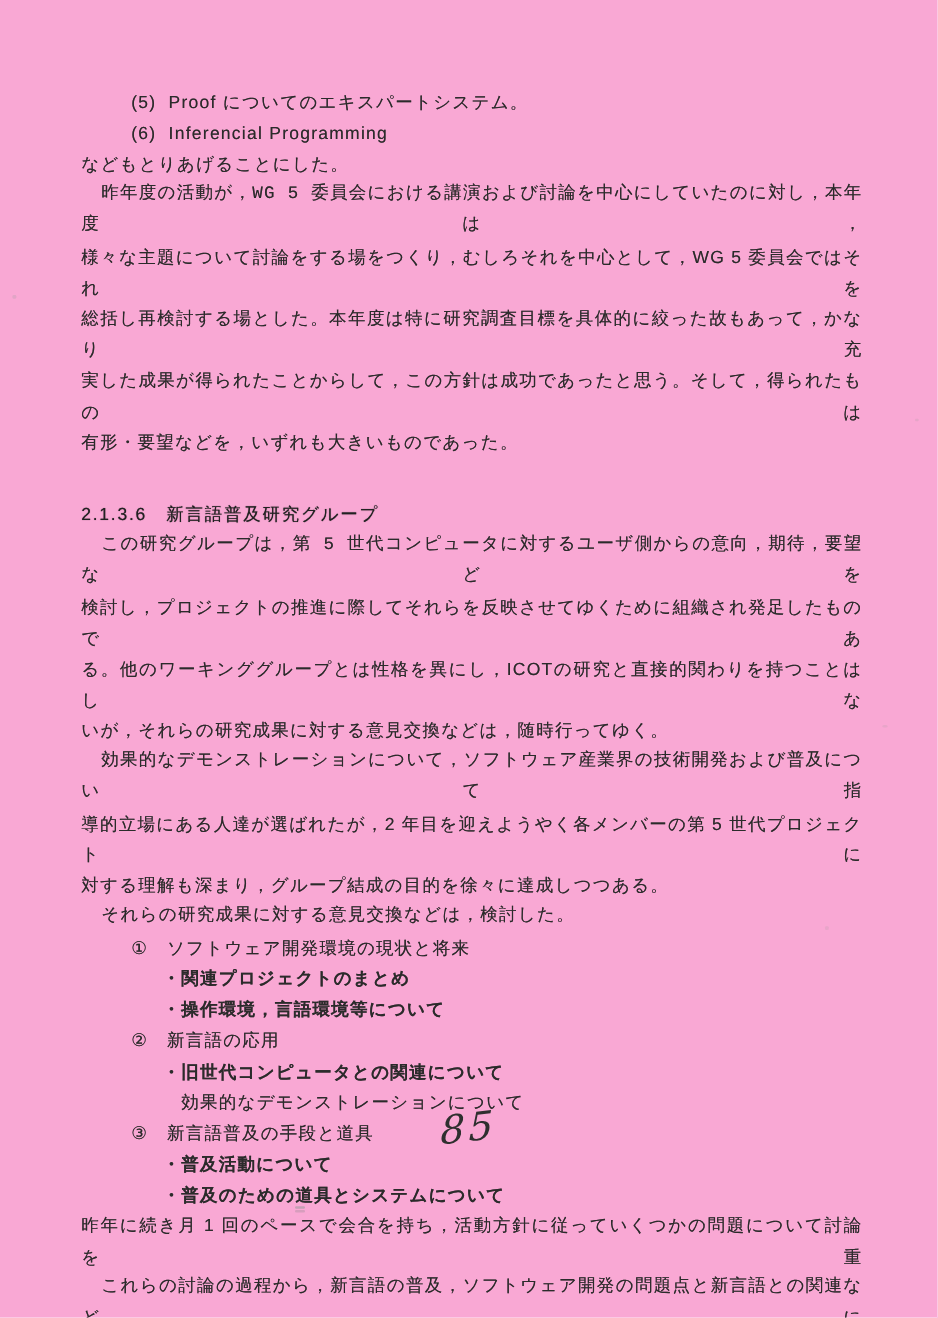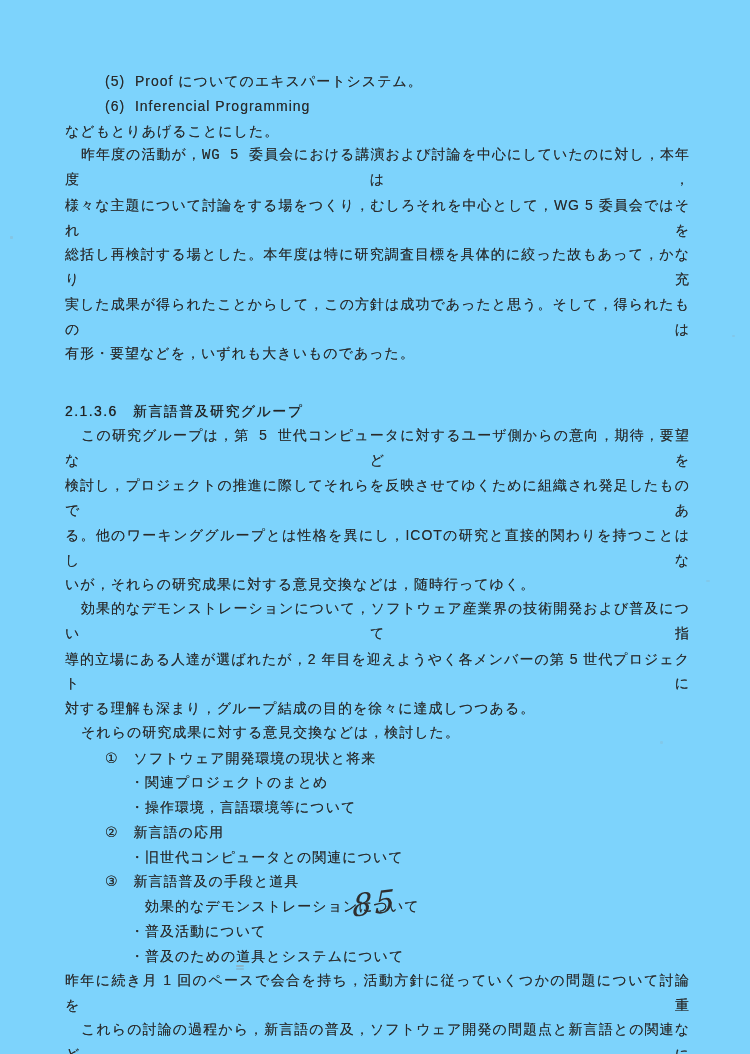--- a/index.html
+++ b/index.html
@@ -5,39 +5,39 @@
   html, body { margin: 0; padding: 0; }
   body {
     width: 750px; height: 1054px;
     background: #ffffff;
     font-family: "Liberation Sans", "DejaVu Sans", sans-serif;
     overflow: hidden;
   }
   .page {
     position: relative;
     width: 750px; height: 1054px;
-    background: #7dd3fc;
+    background: #f9a8d4;
   }
   .text-block {
     position: absolute;
     left: 65px; top: 69px;
     width: 625px;
     color: #2b2b2b;
     font-size: 14px;
     letter-spacing: 1px;
     text-shadow: 0 0 0.5px rgba(20,20,20,0.55);
   }
   .line {
     min-height: 24.75px;
     line-height: 24.75px;
     white-space: normal;
     overflow: visible;
   }
   .line--item   { padding-left: 40px; }
-  .line--bullet { padding-left: 65px; }
+  .line--bullet { padding-left: 65px; font-weight: bold; }
   .line--sub    { padding-left: 80px; }
   .line--para,
   .line--para-j { text-indent: 16px; font-family: Liberation Mono, monospace; }
   .line--para-j,
   .line--flush-j {
     text-align: justify;
     text-align-last: justify;
   }
   .line--heading {
     margin-top: 33px;
@@ -89,22 +89,22 @@
       <div class="line line--flush">いが，それらの研究成果に対する意見交換などは，随時行ってゆく。</div>
       <div class="line line--para-j">効果的なデモンストレーションについて，ソフトウェア産業界の技術開発および普及について指</div>
       <div class="line line--flush-j">導的立場にある人達が選ばれたが，2 年目を迎えようやく各メンバーの第 5 世代プロジェクトに</div>
       <div class="line line--flush">対する理解も深まり，グループ結成の目的を徐々に達成しつつある。</div>
       <div class="line line--para">それらの研究成果に対する意見交換などは，検討した。</div>
       <div class="line line--item">①　ソフトウェア開発環境の現状と将来</div>
       <div class="line line--bullet">・関連プロジェクトのまとめ</div>
       <div class="line line--bullet">・操作環境，言語環境等について</div>
       <div class="line line--item">②　新言語の応用</div>
       <div class="line line--bullet">・旧世代コンピュータとの関連について</div>
+      <div class="line line--sub">効果的なデモンストレーションについて</div>
       <div class="line line--item">③　新言語普及の手段と道具</div>
-      <div class="line line--sub">効果的なデモンストレーションについて</div>
       <div class="line line--bullet">・普及活動について</div>
       <div class="line line--bullet">・普及のための道具とシステムについて</div>
       <div class="line line--flush-j">昨年に続き月 1 回のペースで会合を持ち，活動方針に従っていくつかの問題について討論を重</div>
       <div class="line line--para-j">これらの討論の過程から，新言語の普及，ソフトウェア開発の問題点と新言語との関連などに</div>
     </div>
 
   <div class="page-number">85</div>
 
   <div class="speck speck-1"></div>
   <div class="speck speck-2"></div>

